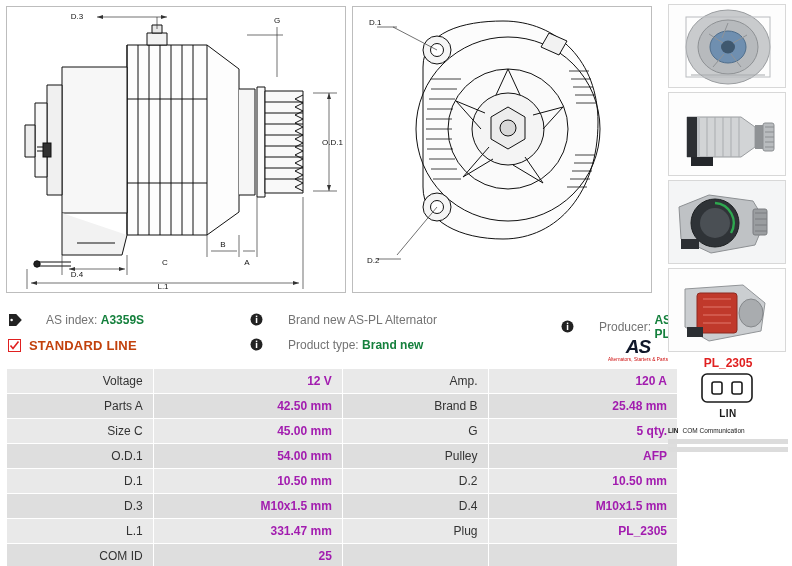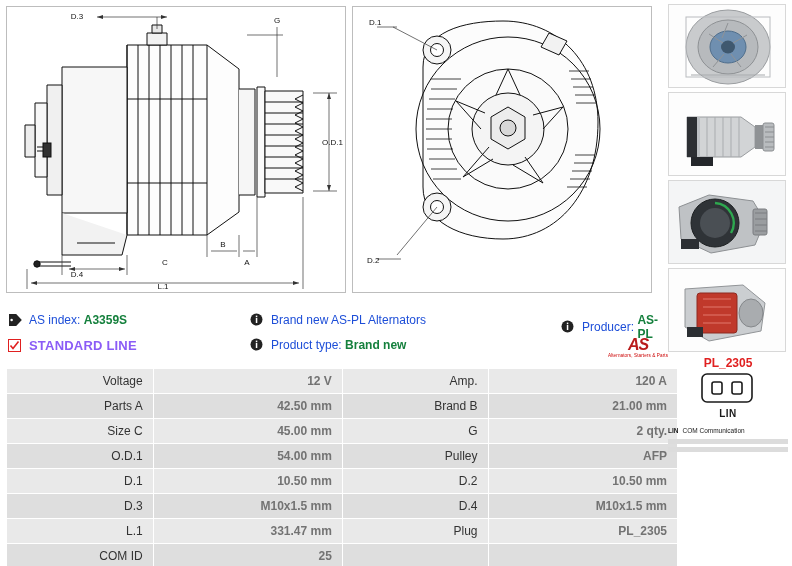--- a/index.html
+++ b/index.html
@@ -29,58 +29,58 @@
   .info {
     position: absolute; left: 0; top: 305px; width: 660px; height: 60px;
     font-size: 12px;
   }
   .info-row { position: absolute; display: flex; align-items: center; }
   .ico {
     display: inline-block; width: 15px; height: 14px; margin-right: 6px;
     position: relative; flex: none;
   }
   .tag-icon svg, .info-icon svg, .check-icon svg { display: block; }
-  .info-label { color: #1d4ed8; }
+  .info-label { color: #737373; margin-left: 17px; }
   .info-strong { font-weight: bold; color: #15803d; }
-  .std-line { color: #8b5cf6; font-weight: bold; font-size: 13px; letter-spacing: .2px; }
+  .std-line { color: #c2410c; font-weight: bold; font-size: 13px; letter-spacing: .2px; }
 
   #row-index { left: 8px; top: 8px; }
   #row-std { left: 8px; top: 33px; }
   #row-brandnew { left: 250px; top: 8px; }
   #row-ptype { left: 250px; top: 33px; }
   #row-producer { left: 561px; top: 8px; }
 
   
   .spec-table {
     position: absolute; left: 6px; top: 368px; width: 672px;
     border-collapse: collapse; font-size: 12px;
   }
   .spec-table td {
     border: 1px solid #ffffff;
     padding: 5px 10px;
     height: 24px;
   }
   .spec-table tr { background: #e9e9e9; }
   .spec-table tr:nth-child(even) { background: #dedede; }
   .c-label { text-align: right; width: 160px; color: #333; }
-  .c-value { text-align: right; width: 208px; font-weight: bold; color: #737373; }
+  .c-value { text-align: right; width: 208px; font-weight: bold; color: #a21caf; }
 
   
   .rail { position: absolute; left: 668px; top: 4px; width: 120px; }
   .photo {
     width: 118px; height: 84px; margin-bottom: 4px;
     border: 1px solid #d8d8d8; position: relative; overflow: hidden;
     background: #ffffff;
   }
   .photo svg { display: block; }
 
   .brand-logo {
     position: absolute; left: 600px; top: 336px; width: 76px; text-align: center;
   }
-  .brand-as { font-weight: bold; font-style: italic; font-size: 16px; color: #b91c1c; letter-spacing: -1px; }
+  .brand-as { font-weight: bold; font-style: italic; font-size: 19px; color: #0f172a; letter-spacing: -1px; }
   .brand-sub { font-size: 4.6px; color: #c00; letter-spacing: .1px; margin-top: -1px; }
 
   .plug-code {
     text-align: center; color: #e02020; font-weight: bold; font-size: 12px;
     margin: 4px 0 3px 0;
   }
   .plug-draw { width: 118px; text-align: center; }
   .lin-label { text-align: center; font-size: 10px; font-weight: bold; letter-spacing: .5px; margin-top: 1px; }
   .lin-row { display: flex; align-items: center; gap: 4px; margin-top: 8px; font-size: 6.5px; }
   .lin-row .k { font-weight: bold; font-size: 6.5px; }
@@ -242,21 +242,21 @@
     </div>
 
     <div class="info-row" id="row-brandnew">
       <span class="ico info-icon">
         <svg width="13" height="13" viewBox="0 0 13 13">
             <circle cx="6.5" cy="6.5" r="6" fill="#222"></circle>
             <rect x="5.8" y="5" width="1.5" height="5" fill="#fff"></rect>
             <rect x="5.8" y="2.6" width="1.5" height="1.6" fill="#fff"></rect>
           </svg>
       </span>
-      <span class="info-label">Brand new AS-PL Alternators</span>
+      <span class="info-label">Brand new AS-PL Alternator</span>
     </div>
 
     <div class="info-row" id="row-producer">
       <span class="ico info-icon">
         <svg width="13" height="13" viewBox="0 0 13 13">
             <circle cx="6.5" cy="6.5" r="6" fill="#222"></circle>
             <rect x="5.8" y="5" width="1.5" height="5" fill="#fff"></rect>
             <rect x="5.8" y="2.6" width="1.5" height="1.6" fill="#fff"></rect>
           </svg>
       </span>
@@ -289,27 +289,27 @@
         <tr>
           <td class="c-label">Voltage</td>
           <td class="c-value">12 V</td>
           <td class="c-label">Amp.</td>
           <td class="c-value">120 A</td>
         </tr>
         <tr>
           <td class="c-label">Parts A</td>
           <td class="c-value">42.50 mm</td>
           <td class="c-label">Brand B</td>
-          <td class="c-value">21.00 mm</td>
+          <td class="c-value">25.48 mm</td>
         </tr>
         <tr>
           <td class="c-label">Size C</td>
           <td class="c-value">45.00 mm</td>
           <td class="c-label">G</td>
-          <td class="c-value">2 qty.</td>
+          <td class="c-value">5 qty.</td>
         </tr>
         <tr>
           <td class="c-label">O.D.1</td>
           <td class="c-value">54.00 mm</td>
           <td class="c-label">Pulley</td>
           <td class="c-value">AFP</td>
         </tr>
         <tr>
           <td class="c-label">D.1</td>
           <td class="c-value">10.50 mm</td>

